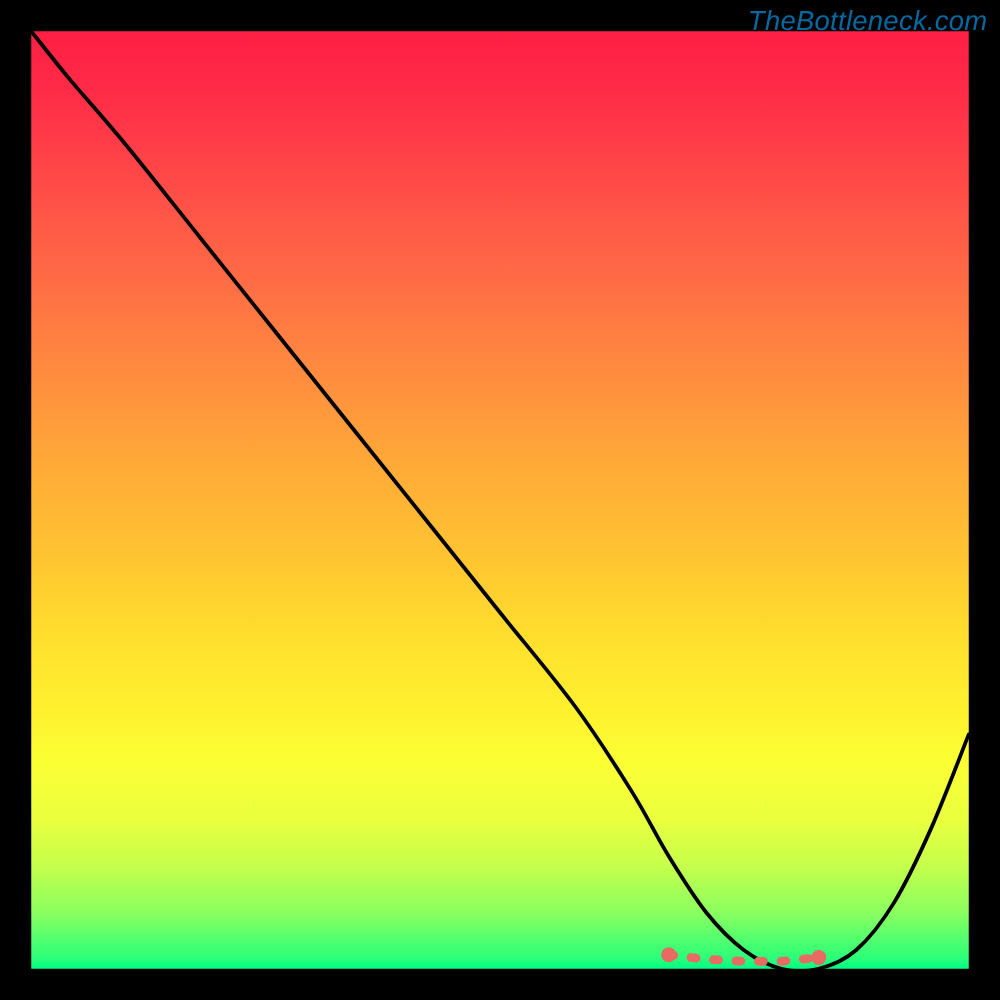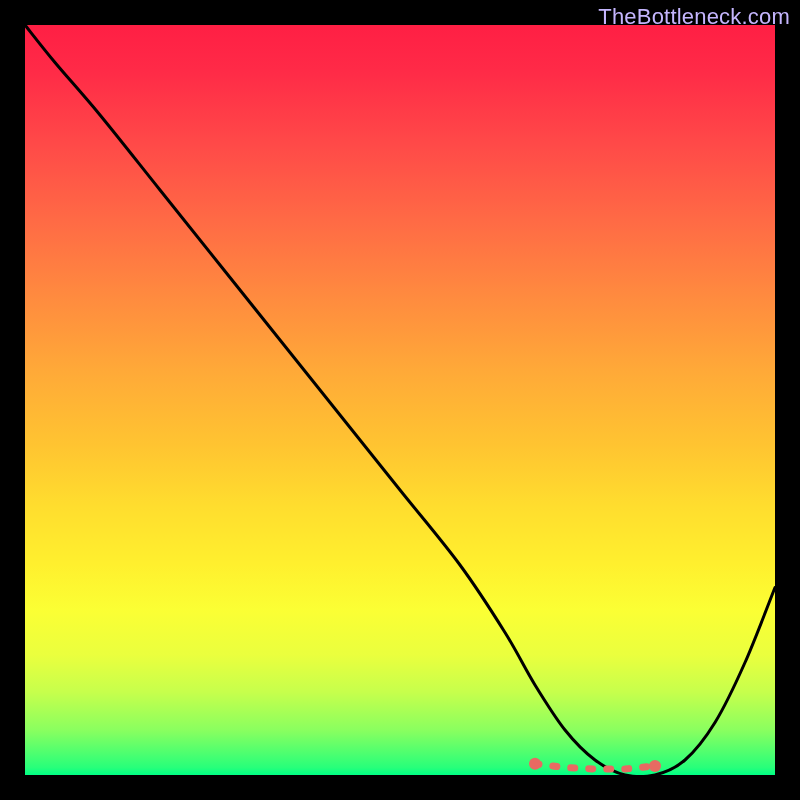--- a/index.html
+++ b/index.html
@@ -8,25 +8,26 @@
     height: 800px;
     background: #000;
     position: relative;
     font-family: Arial, sans-serif;
     overflow: hidden;
   }
   .watermark {
     position: absolute;
     top: 4px;
     right: 10px;
-    color: #c4b5fd;
+    color: #0369a1;
     font-size: 22px;
     font-weight: 500;
     z-index: 10;
     letter-spacing: 0.2px;
+    font-style: italic;
   }
   .plot-area {
     position: absolute;
     left: 25px;
     top: 25px;
     width: 750px;
     height: 750px;
     background: linear-gradient(to bottom,
       #ff1f44 0%,
       #ff2a47 6%,

